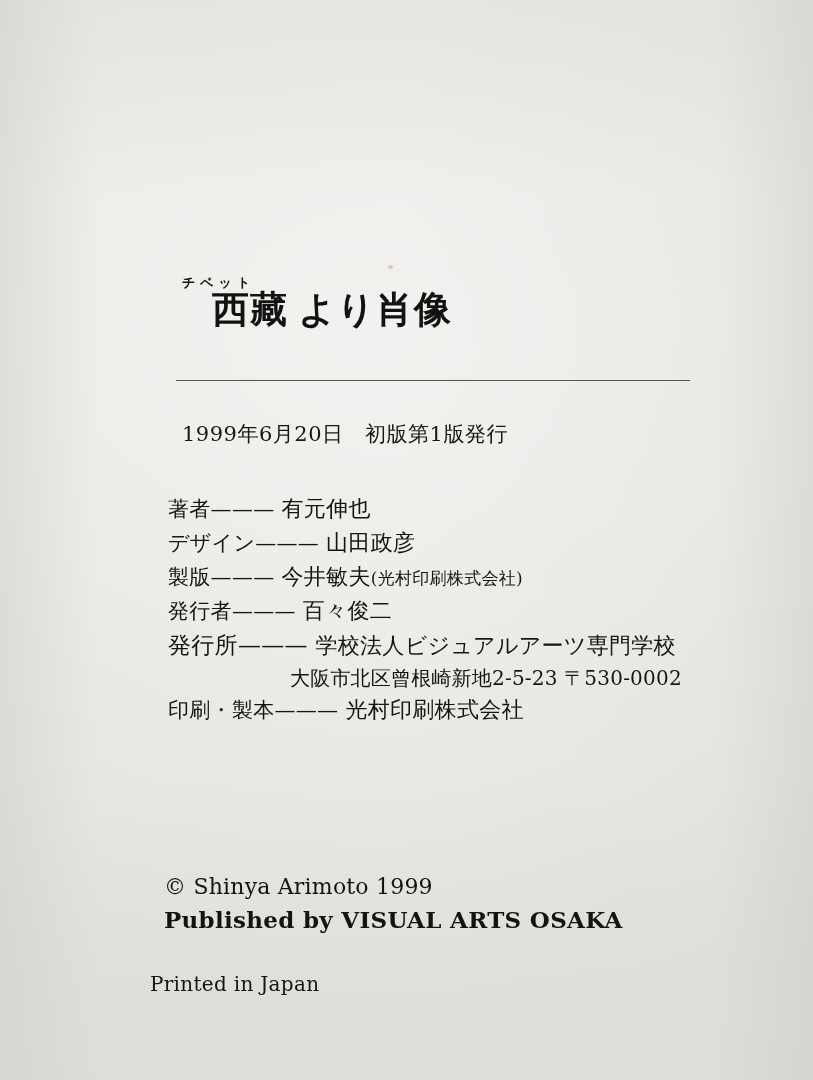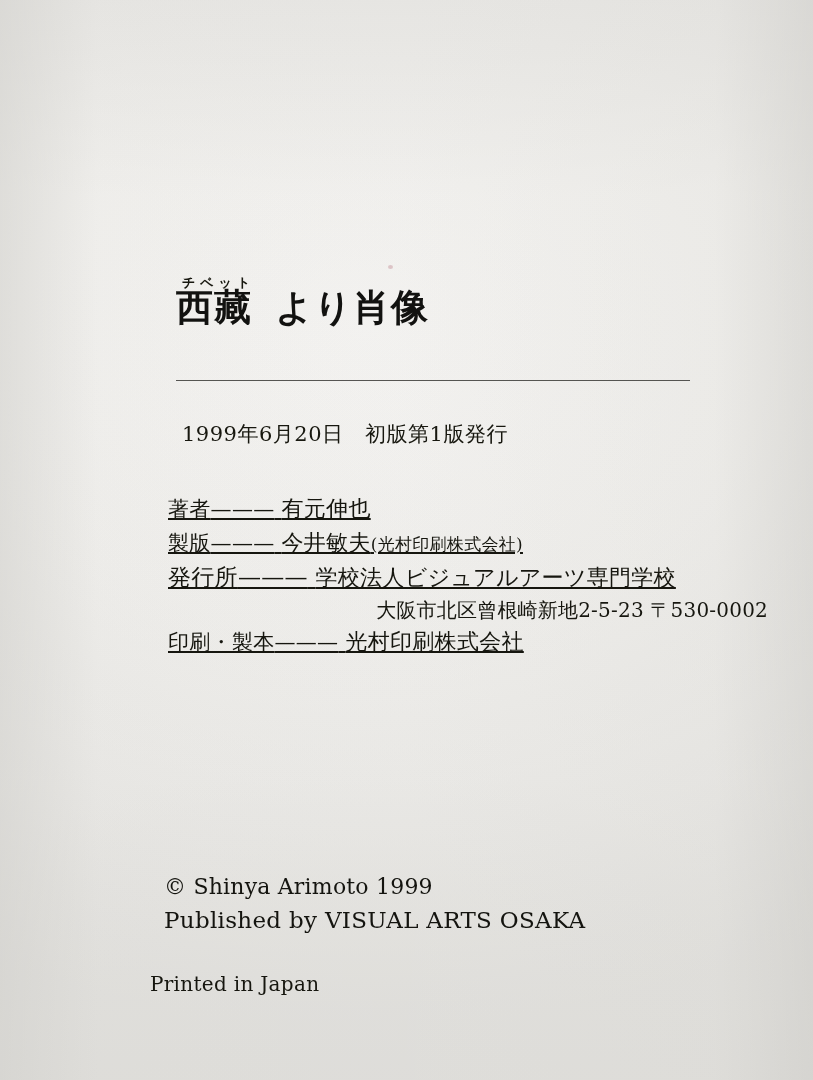--- a/index.html
+++ b/index.html
@@ -65,26 +65,27 @@
     font-family: "DejaVu Sans", "Liberation Sans", sans-serif;
     font-size: 13px;
     letter-spacing: 5px;
     color: #17170f;
     margin-left: 6px;
     margin-bottom: 1px;
     line-height: 1;
     font-weight: 600;
   }
   .title {
-    font-family: Liberation Mono, monospace;
+    font-family: Liberation Serif, serif;
     font-size: 37px;
     font-weight: 700;
     letter-spacing: 1px;
     line-height: 1.1;
     color: #121210;
+    margin-left: 36px;
   }
 
   .rule {
     position: absolute;
     left: 176px;
     top: 380px;
     width: 514px;
     height: 1px;
     background: #3a3a36;
     opacity: 0.85;
@@ -105,52 +106,50 @@
     left: 168px;
     top: 492px;
     width: 600px;
   }
   .credit-row {
     font-size: 21px;
     line-height: 1.52;
     letter-spacing: 0.3px;
     color: #16160f;
     white-space: nowrap;
-    text-decoration: underline;
   }
   .credit-row .big {
     font-size: 22px;
   }
   .credit-row .small {
     font-size: 17px;
   }
   .credit-indent {
     padding-left: 122px;
     font-size: 20px;
     line-height: 1.5;
     letter-spacing: 0.2px;
     color: #16160f;
     white-space: nowrap;
-    text-align: right;
   }
   .credit-row.publisher {
     font-size: 23px;
   }
 
   .copyright {
     position: absolute;
     left: 164px;
     top: 870px;
     font-size: 22px;
     line-height: 1.5;
     color: #14140f;
     letter-spacing: 0.2px;
   }
   .copyright .line2 {
-    font-weight: 400;
+    font-weight: 700;
     font-size: 23px;
     letter-spacing: 0.3px;
   }
   .printed {
     position: absolute;
     left: 150px;
     top: 972px;
     font-size: 20px;
     color: #16160f;
     letter-spacing: 0.3px;
@@ -183,21 +182,27 @@
 
     <div class="rule"></div>
 
     <div class="pubdate">1999年6月20日　初版第1版発行</div>
 
     <div class="credits">
       <div class="credit-row">
         <span>著者</span><span>———</span> <span class="big">有元伸也</span>
       </div>
       <div class="credit-row">
+        <span>デザイン</span><span>———</span> <span class="big">山田政彦</span>
+      </div>
+      <div class="credit-row">
         <span>製版</span><span>———</span> <span class="big">今井敏夫</span><span class="small">(光村印刷株式会社)</span>
+      </div>
+      <div class="credit-row">
+        <span>発行者</span><span>———</span> <span class="big">百々俊二</span>
       </div>
       <div class="credit-row publisher">
         <span>発行所</span><span>———</span> <span class="big">学校法人ビジュアルアーツ専門学校</span>
       </div>
       <div class="credit-indent">大阪市北区曾根崎新地2-5-23 〒530-0002</div>
       <div class="credit-row" style="">
         <span>印刷・製本</span><span>———</span> <span class="big">光村印刷株式会社</span>
       </div>
     </div>
 

